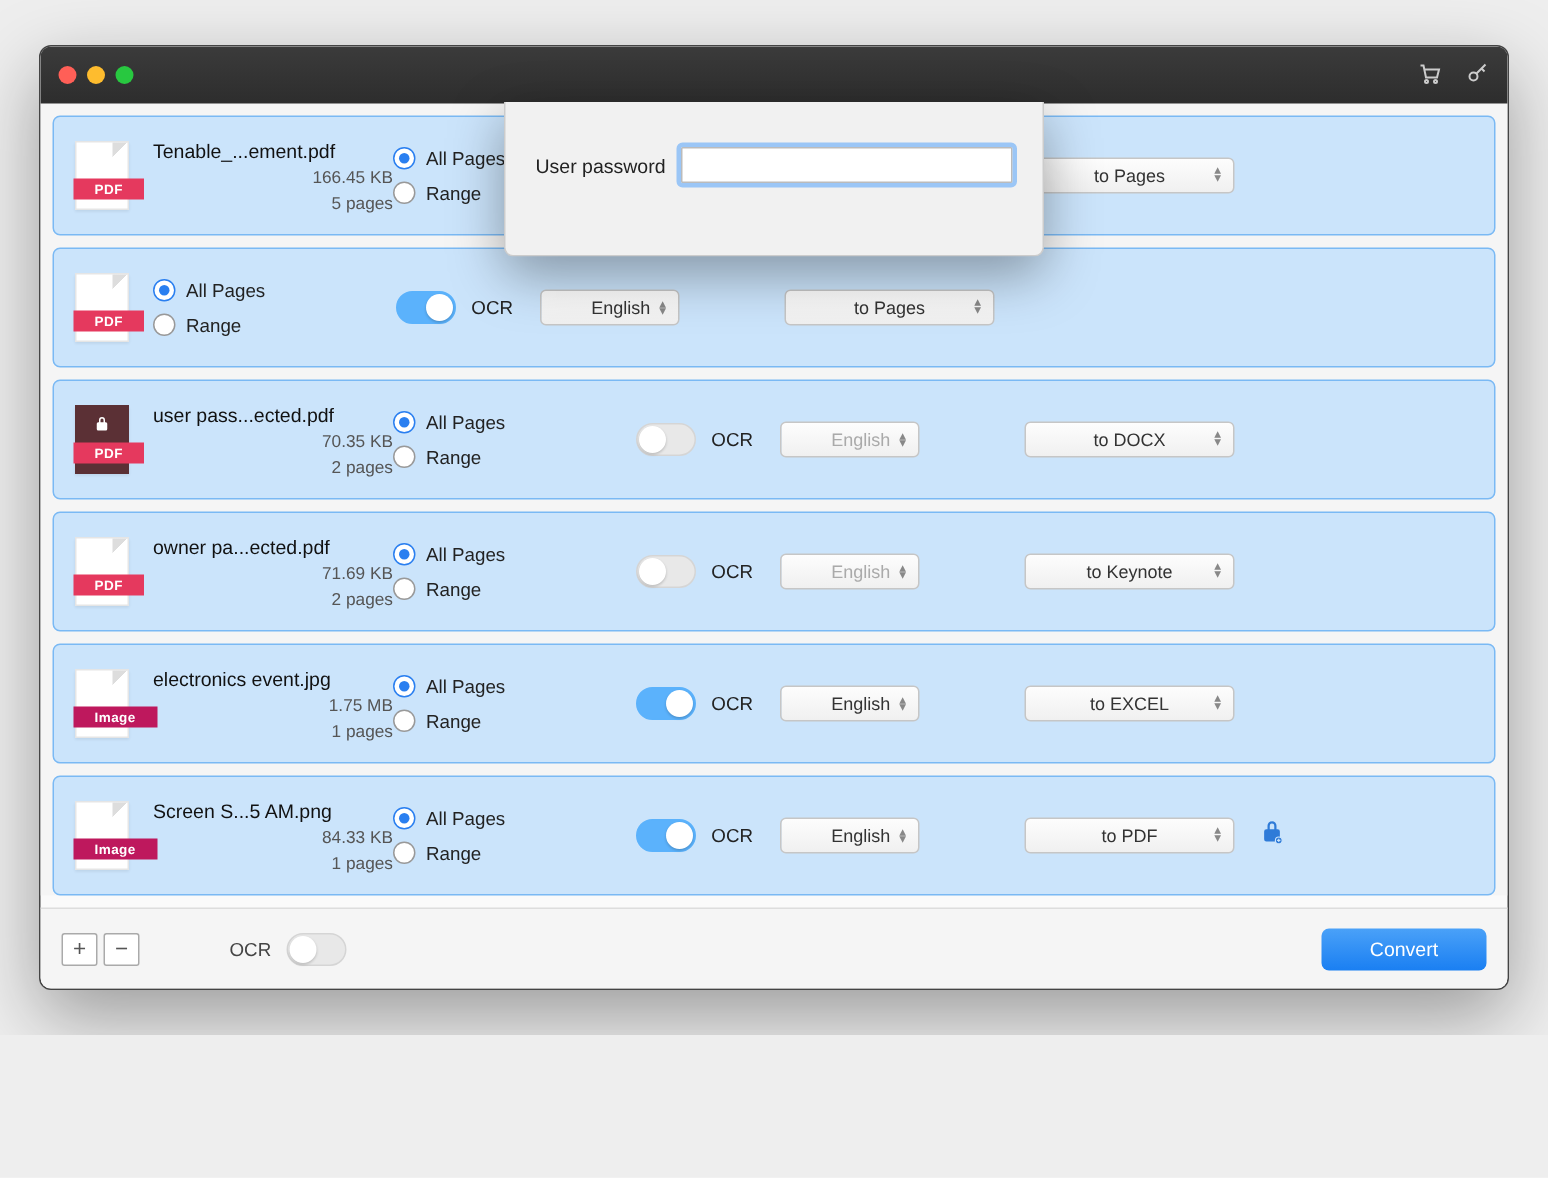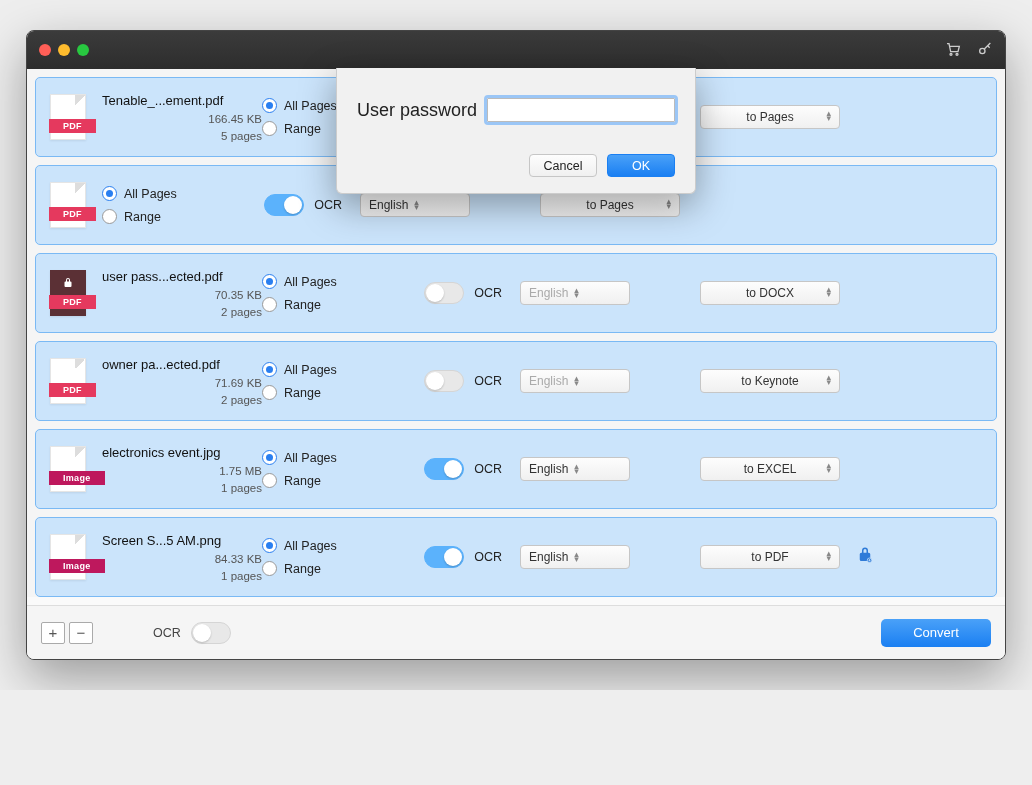--- a/index.html
+++ b/index.html
@@ -32,35 +32,35 @@
     .rbtn{width:15px;height:15px;border-radius:50%;border:1px solid #999;background:#fff;display:flex;align-items:center;justify-content:center;}
     .rbtn.on{border-color:#2a7ff0;}
     .rbtn.on .ri{width:7px;height:7px;border-radius:50%;background:#2a7ff0;}
     .ocr{display:flex;align-items:center;gap:10px;width:90px;justify-content:flex-end;}
     .sw{width:40px;height:22px;border-radius:20px;position:relative;background:#e8e8e8;border:1px solid #d5d5d5;}
     .sw .kn{width:18px;height:18px;border-radius:50%;background:#fff;position:absolute;top:1px;left:1px;box-shadow:0 1px 2px rgba(0,0,0,.2);}
     .sw.on{background:#5bb2fc;border-color:#5bb2fc;}
     .sw.on .kn{left:auto;right:1px;}
     .ocr-label{font-size:12.5px;color:#222;}
     .lang{margin-left:18px;}
-    .dropdown{width:110px;height:24px;background:linear-gradient(#fdfdfd,#f0f0f0);border:1px solid #c6c6c6;border-radius:4px;font-size:12px;color:#333;display:flex;align-items:center;justify-content:flex-start;padding:0 8px;}
+    .dropdown{width:93px;height:24px;background:linear-gradient(#fdfdfd,#f0f0f0);border:1px solid #c6c6c6;border-radius:4px;font-size:12px;color:#333;display:flex;align-items:center;justify-content:flex-end;padding:0 8px;}
     .dropdown.dis{color:#aaa;}
     .dropdown .caret{color:#888;font-size:9px;margin-left:6px;display:flex;flex-direction:column;line-height:5px;}
     .fmt{margin-left:70px;}
     .fmt .dropdown{width:140px;justify-content:center;position:relative;}
     .fmt .dropdown .caret{position:absolute;right:8px;top:5px;}
     .lock-extra{margin-left:16px;color:#2f7bd8;}
     .footer{height:54px;background:#f5f5f5;border-top:1px solid #ddd;display:flex;align-items:center;padding:0 14px;}
     .sqbtn{width:24px;height:22px;border:1px solid #aaa;background:#fff;display:flex;align-items:center;justify-content:center;font-size:15px;color:#555;border-radius:2px;}
     .sqbtns{display:flex;gap:4px;margin-right:60px;}
     .footer .ocr-label{color:#444;margin-right:10px;}
     .convert{margin-left:auto;width:110px;height:28px;background:linear-gradient(#4aa1f8,#1a7ff2);color:#fff;border:none;border-radius:5px;font-size:13px;}
     .dialog{position:absolute;top:38px;left:50%;transform:translateX(-50%);width:360px;background:#f1f1f1;border-bottom-left-radius:6px;border-bottom-right-radius:6px;box-shadow:0 12px 36px rgba(0,0,0,.35);padding:30px 20px 16px;z-index:10;border:1px solid #ccc;border-top:none;}
     .dialog-row{display:flex;align-items:center;gap:10px;margin-bottom:32px;}
-    .dialog-row label{font-size:18px;color:#222;}
+    .dialog-row label{font-size:13px;color:#222;}
     .pw-input{flex:1;height:24px;border:1px solid #bbb;background:#fff;outline:3px solid #9bc6f6;border-radius:1px;padding:0 4px;font-size:13px;}
     .dialog-btns{display:flex;justify-content:flex-end;gap:10px;}
     .dbtn{height:23px;min-width:68px;border-radius:4px;font-size:12.5px;border:1px solid #c6c6c6;background:linear-gradient(#fdfdfd,#f0f0f0);color:#222;}
     .dbtn.primary{background:linear-gradient(#4aa1f8,#1a7ff2);border-color:#1a7ff2;color:#fff;}
     .winwrap{position:relative;}
   </style>
 </head>
 <body>
 
 <div class="winwrap">
@@ -388,18 +388,14 @@
         </div>
     <button class="convert">Convert</button>
   </div>
 </div>
 
 <div class="dialog">
   <div class="dialog-row">
     <label>User password</label>
     <input class="pw-input" type="password" value="" style="">
   </div>
-  <div class="dialog-btns">
-    <button class="dbtn">Cancel</button>
-    <button class="dbtn primary">OK</button>
-  </div>
 </div>
 </div>
 
 </body></html>

